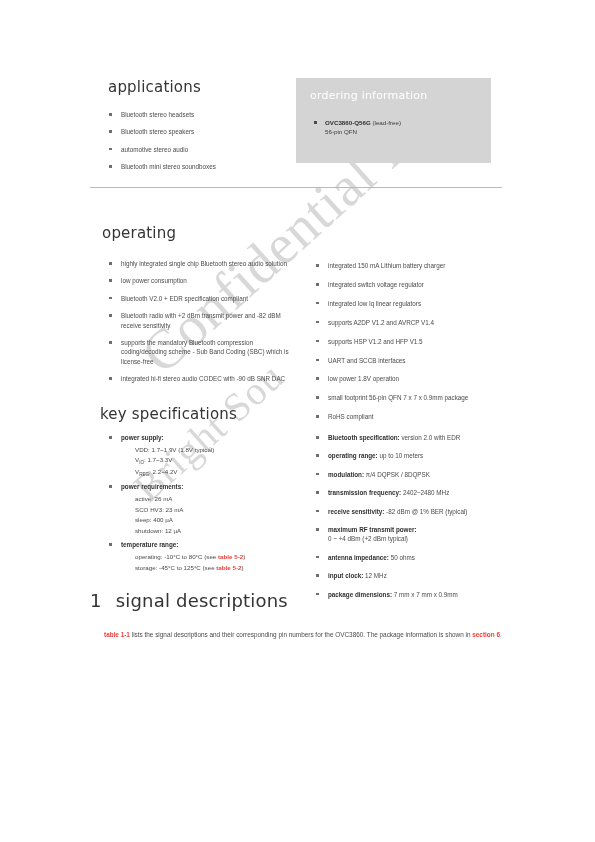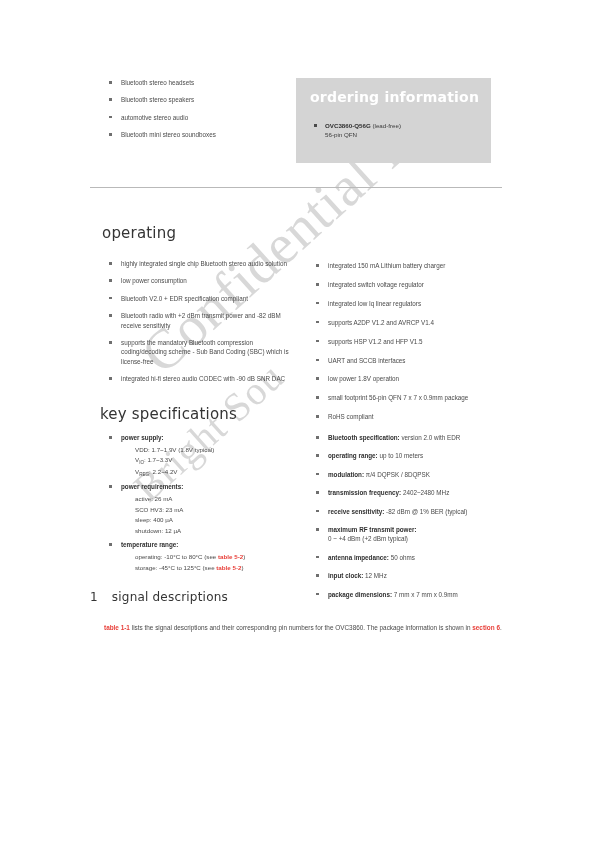--- a/index.html
+++ b/index.html
@@ -113,22 +113,22 @@
     position: absolute;
     left: 296px;
     top: 78px;
     width: 195px;
     height: 85px;
     background: #d4d4d4;
   }
   #ordering-box h2.order-head {
     margin: 0;
     padding: 11px 0 0 14px;
-    font-size: 14px;
-    font-weight: 700;
+    font-size: 11px;
+    font-weight: 400;
     color: #ffffff;
     letter-spacing: 0.2px;
     font-family: "DejaVu Sans", sans-serif;
   }
   #ordering-list {
     list-style: none;
     margin: 0;
     padding: 16px 0 0 18px;
   }
   #ordering-list > li {
@@ -228,21 +228,21 @@
   .xref { color: #e8403a; font-weight: bold; }
 
   
   #section-1 {
     position: absolute;
     left: 90px;
     top: 590px;
     width: 415px;
   }
   #section-1 .num-head {
-    font-size: 12px;
+    font-size: 18px;
     font-weight: 400;
     color: #343434;
     font-family: "DejaVu Sans", sans-serif;
     letter-spacing: 0.2px;
   }
   #section-1 .num-head .num { margin-right: 14px; }
   #section-1 .body-para {
     margin: 18px 0 0 14px;
     font-size: 6.4px;
     line-height: 12px;
@@ -256,20 +256,21 @@
 <div class="page">
 
   <div class="watermark">
     <div class="wm-line wm-a">Confidential for</div>
     <div class="wm-line wm-b">Bright Sou</div>
   </div>
 
   <div class="content">
 
     <div id="applications-section">
+      <h2 class="sec-head">applications</h2>
       <ul class="blist" id="applications-list">
         <li><span class="sq"></span><span>Bluetooth stereo headsets</span></li>
         <li><span class="sq"></span><span>Bluetooth stereo speakers</span></li>
         <li><span class="sq"></span><span>automotive stereo audio</span></li>
         <li><span class="sq"></span><span>Bluetooth mini stereo soundboxes</span></li>
       </ul>
     </div>
 
     <div id="ordering-box">
       <h2 class="order-head">ordering information</h2>

